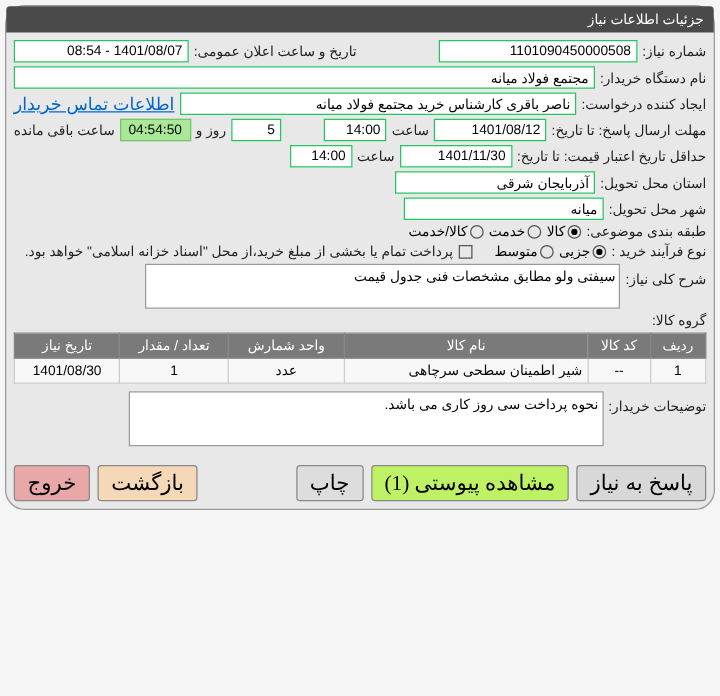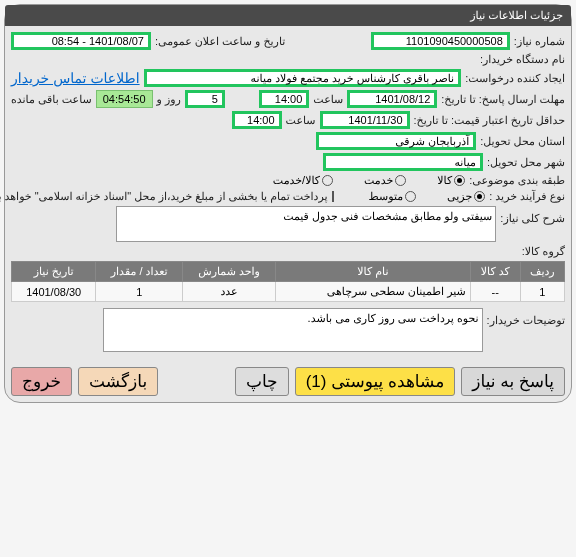--- a/index.html
+++ b/index.html
@@ -30,21 +30,21 @@
   margin-bottom: 3px;
   gap: 4px;
 }
 .label {
   color: #222;
   font-size: 11px;
   white-space: nowrap;
 }
 .field {
   background: #fff;
-  border: 3px solid #22c55e;
+  border: 1px solid #22c55e;
   padding: 2px 4px;
   font-size: 11px;
   height: 18px;
   display: inline-flex;
   align-items: center;
 }
 .field.wide { flex: 1; }
 .section-bar {
   background: #4a4a4a;
   color: #fff;
@@ -57,21 +57,20 @@
   text-decoration: underline;
   font-size: 14px;
   cursor: pointer;
   margin-bottom: 3px;
   display: block;
 }
 .radio-group {
   display: inline-flex;
   align-items: center;
   gap: 2px;
-  margin-left: 27px;
 }
 .radio {
   width: 11px; height: 11px;
   border: 1px solid #555;
   border-radius: 50%;
   display: inline-block;
   position: relative;
 }
 .radio.checked::after {
   content: "";
@@ -128,42 +127,43 @@
 }
 .btn {
   border: 1px solid #888;
   border-radius: 3px;
   padding: 3px 10px;
   font-size: 17px;
   cursor: pointer;
   background: #ddd;
 }
 .btn.primary { background: #d8d8d8; }
-.btn.green { background: #fde047; }
+.btn.green { background: #bef264; font-family: Liberation Serif, serif; }
 .btn.orange { background: #f5d8b8; }
 .btn.red { background: #e8a8a8; }
 .sp { flex: 1; }
 </style>
 </head>
 <body>
 
 <div class="panel">
   <div class="panel-header">جزئیات اطلاعات نیاز</div>
   <div class="panel-body">
 
     <div class="row">
       <span class="label">شماره نیاز:</span>
-      <span class="field" style="width:139px">1101090450000508</span>
+      <span class="field" style="width:159px">1101090450000508</span>
       <span class="sp"></span>
       <span class="label">تاریخ و ساعت اعلان عمومی:</span>
       <span class="field" style="width:140px">1401/08/07 - 08:54</span>
     </div>
 
     <div class="row">
       <span class="label">نام دستگاه خریدار:</span>
+      <span class="field wide">مجتمع فولاد میانه</span>
     </div>
 
     <div class="row">
       <span class="label">ایجاد کننده درخواست:</span>
       <span class="field wide">ناصر باقری کارشناس خرید مجتمع فولاد میانه</span>
       <a class="link-bar" style="margin:0">اطلاعات تماس خریدار</a>
     </div>
 
     <div class="row">
       <span class="label">مهلت ارسال پاسخ: تا تاریخ:</span>

